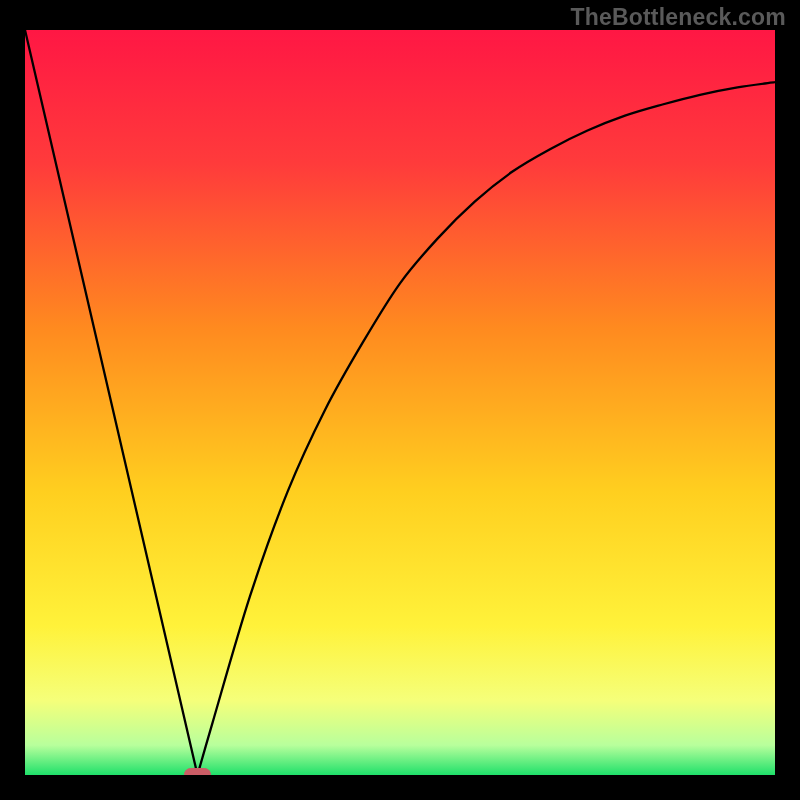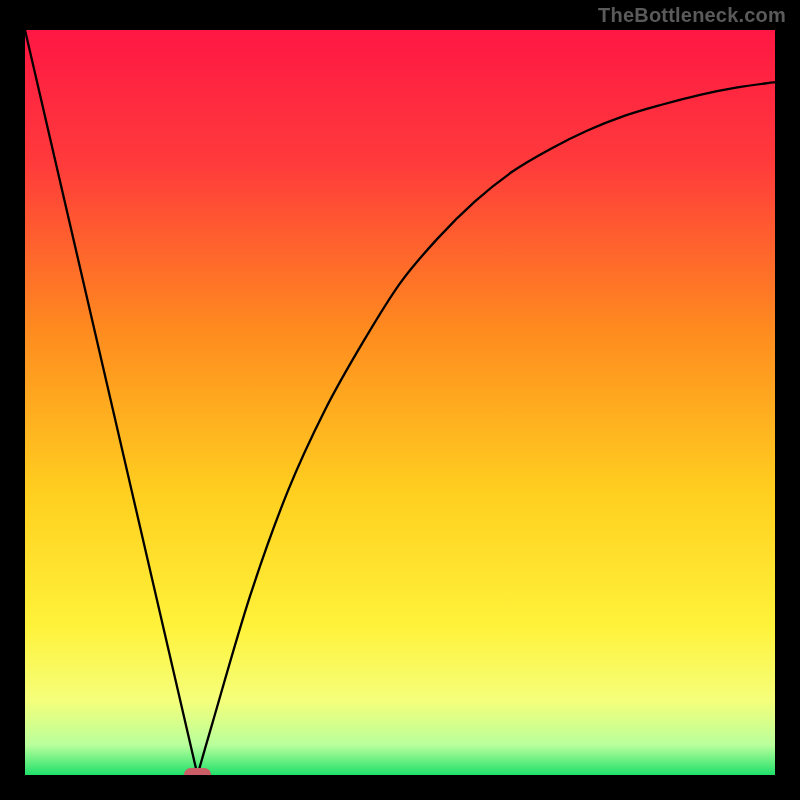--- a/index.html
+++ b/index.html
@@ -14,21 +14,21 @@
     width: 800px;
     height: 800px;
     background: #000;
     position: relative;
   }
   .watermark {
     position: absolute;
     top: 4px;
     right: 14px;
     color: #5a5a5a;
-    font-size: 20px;
+    font-size: 23px;
     font-weight: 600;
     letter-spacing: 0.2px;
   }
   .plot {
     position: absolute;
     left: 25px;
     top: 30px;
     width: 750px;
     height: 745px;
   }

